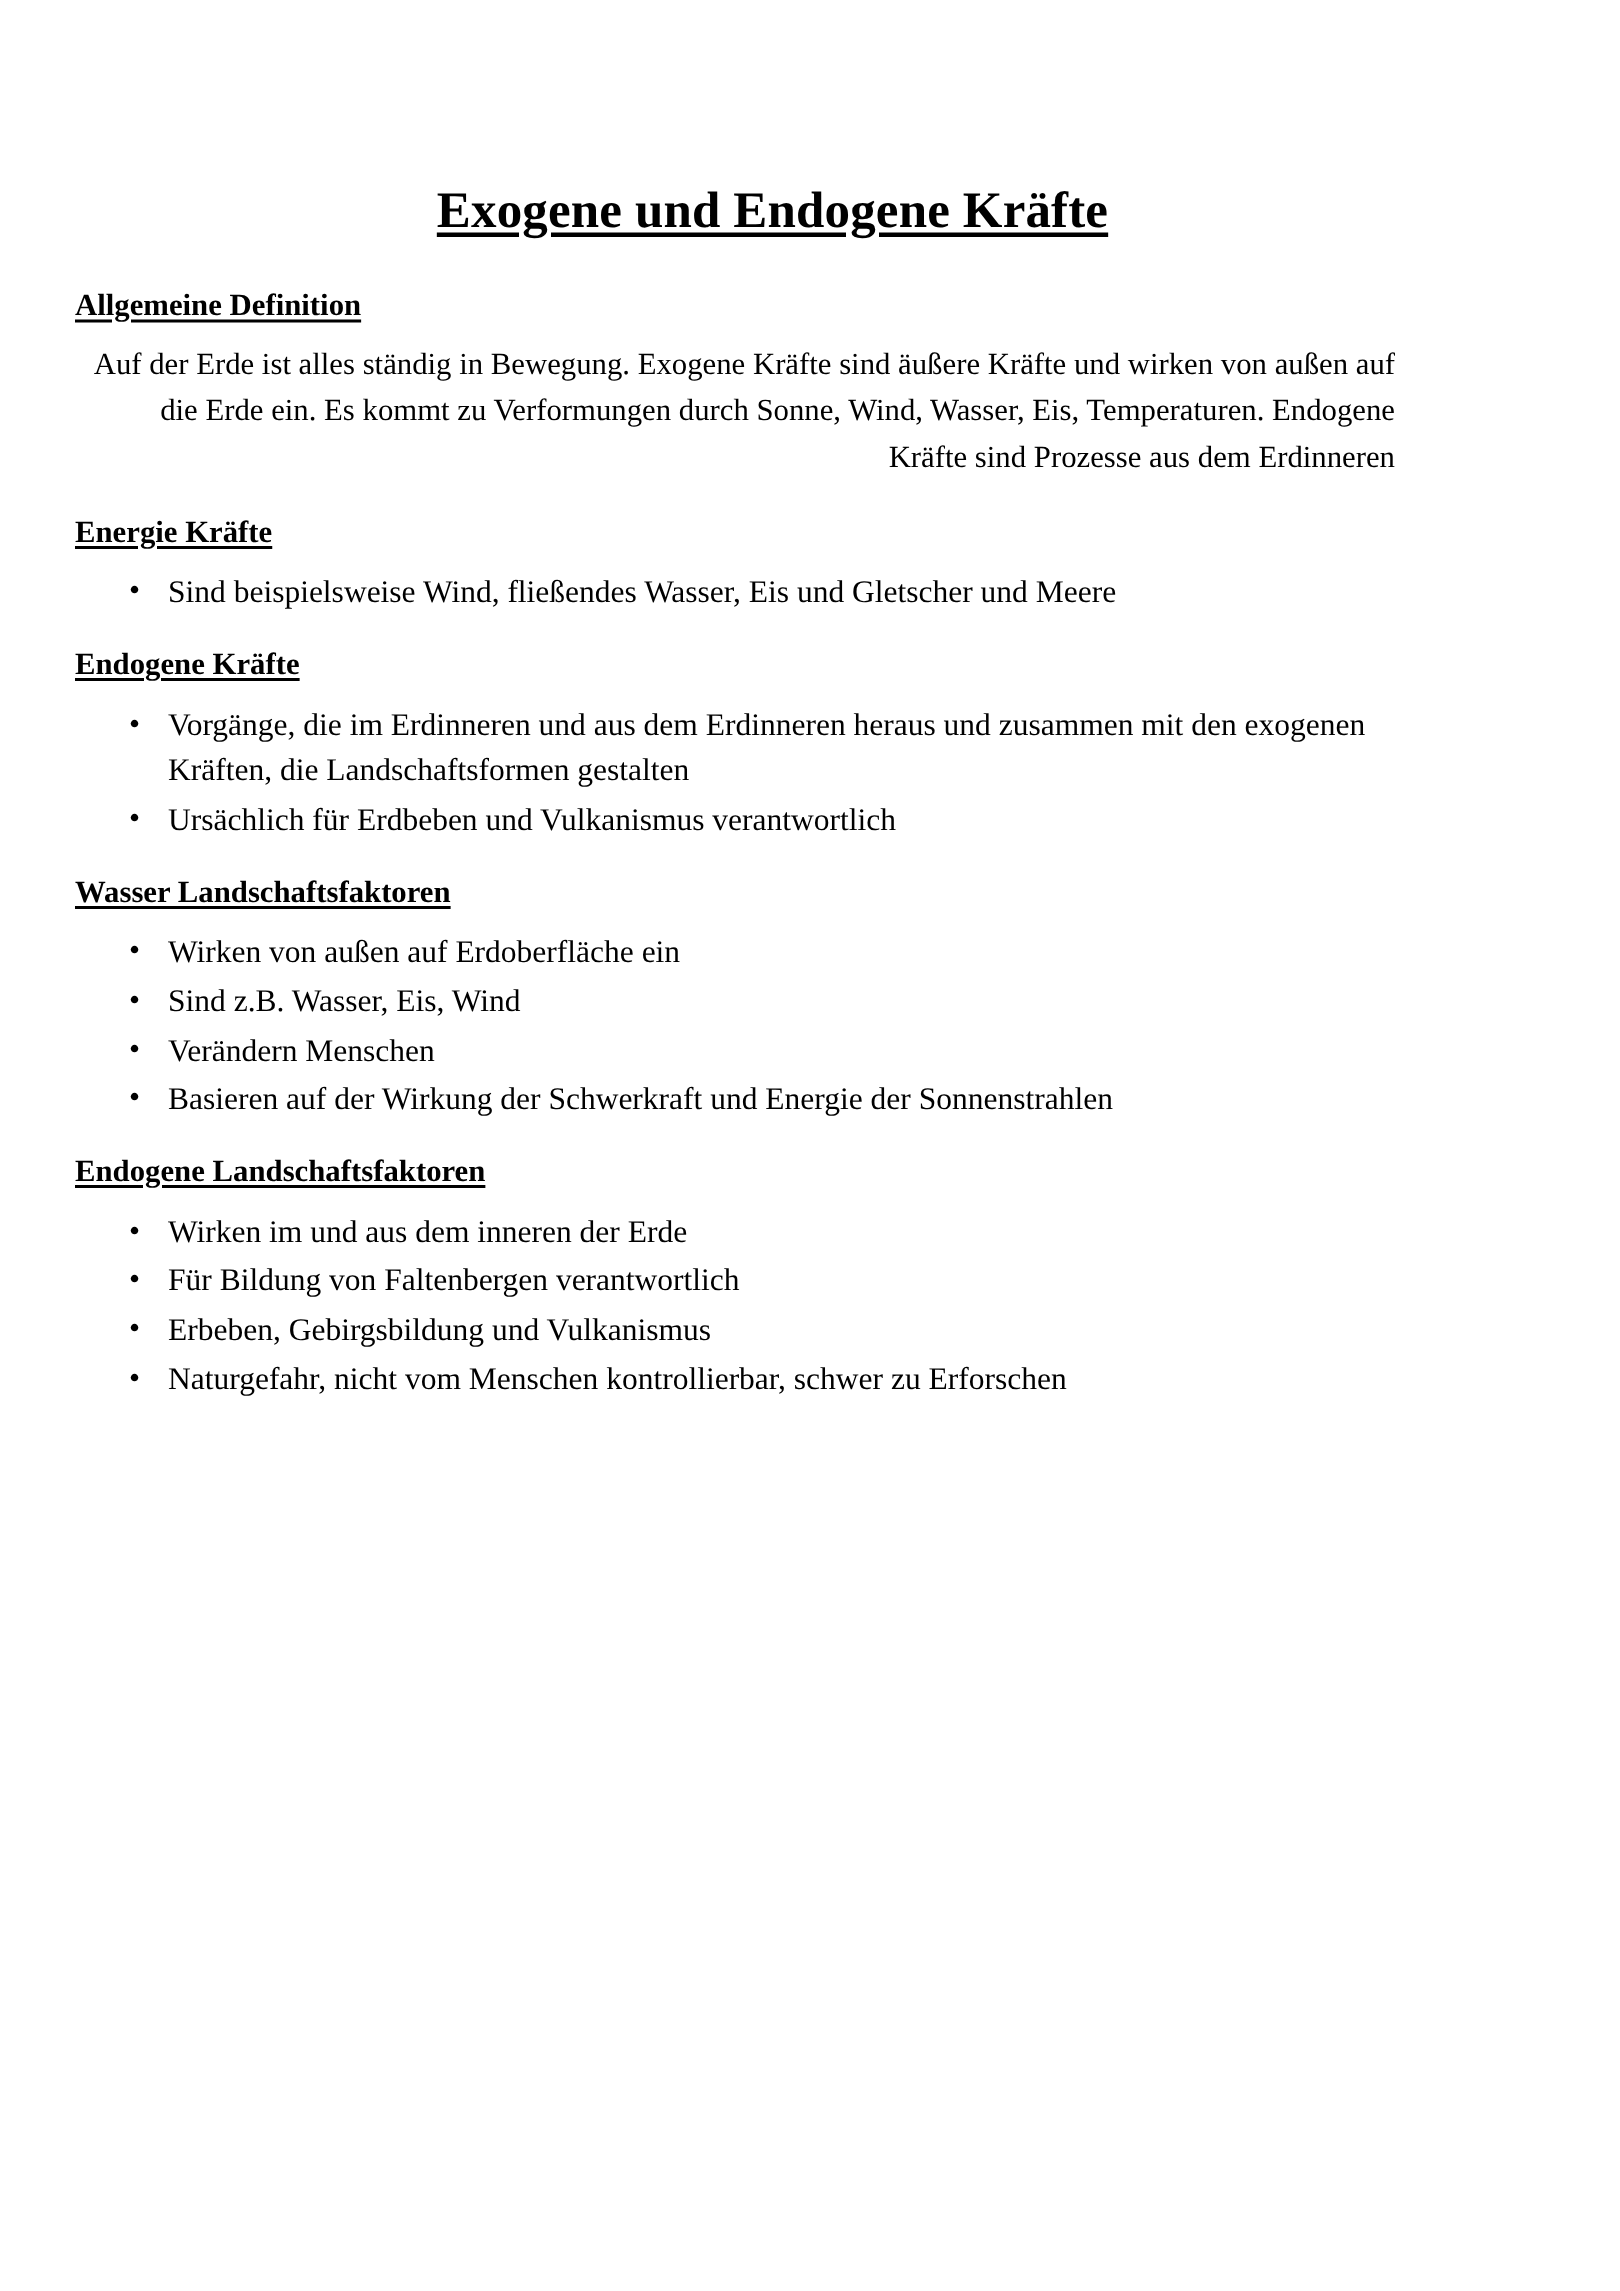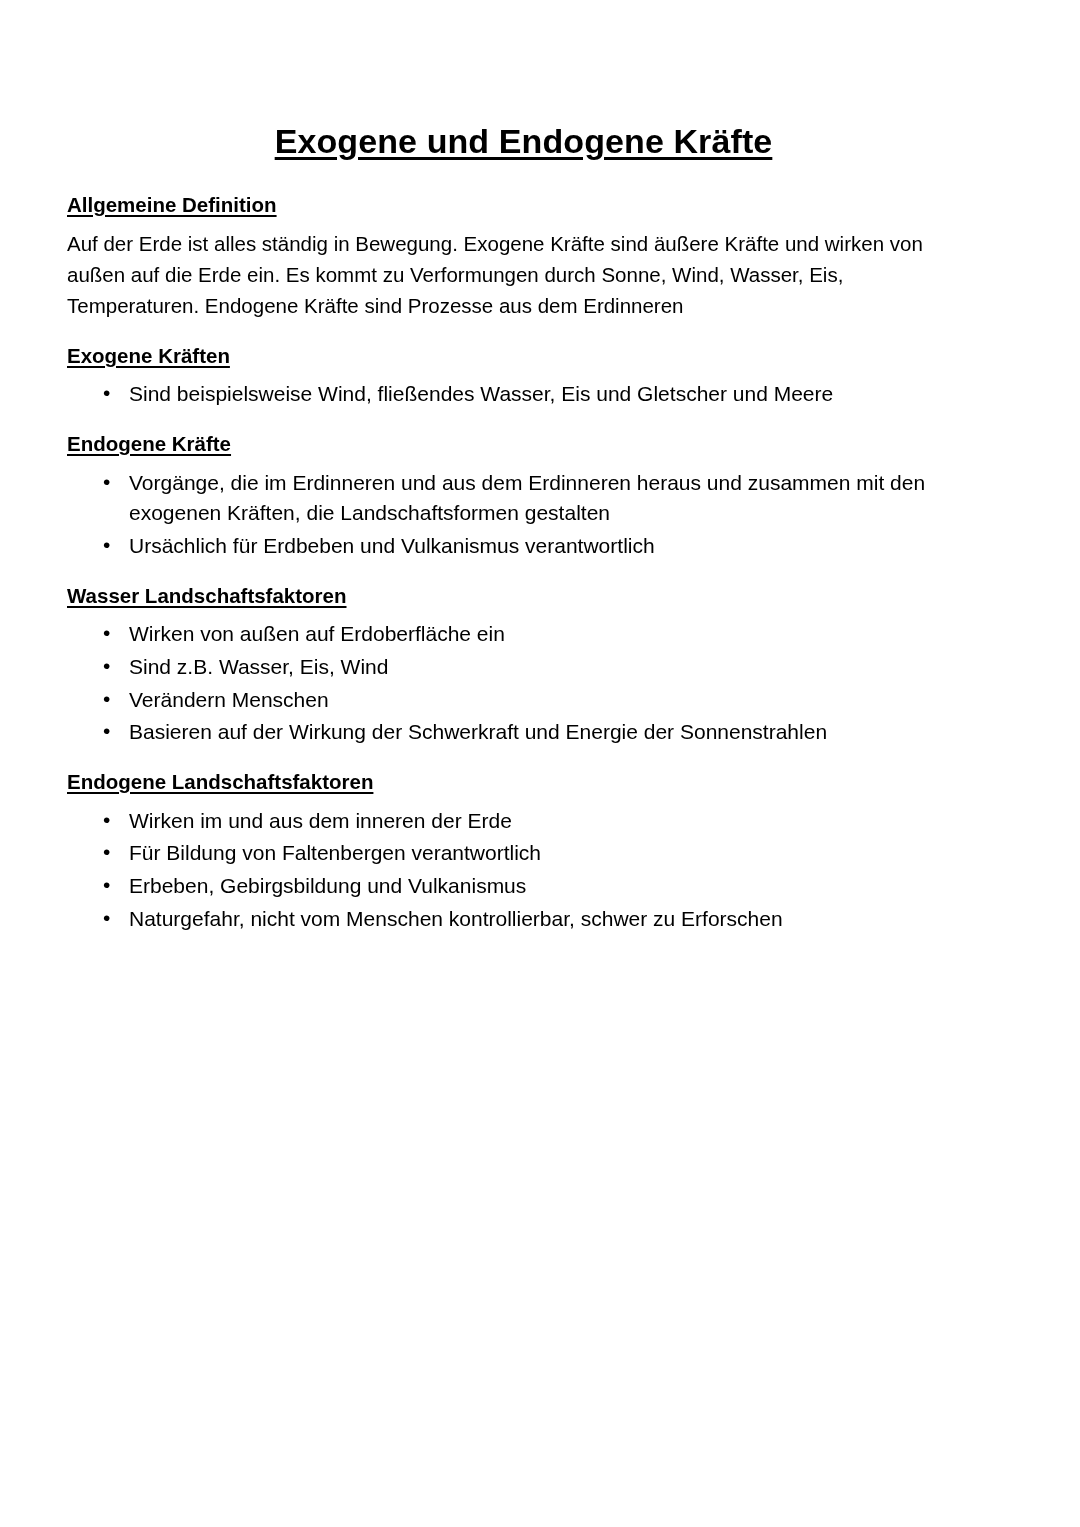--- a/index.html
+++ b/index.html
@@ -12,21 +12,22 @@
     height: 1527px;
     font-family: "Liberation Sans", sans-serif;
     color: #000000;
     -webkit-font-smoothing: antialiased;
   }
   .page {
     position: relative;
     width: 1080px;
     height: 1325px;
     box-sizing: border-box;
-    padding: 120px 100px 0 67px;
+    padding: 120px 100px 0 50px;
+    font-family: Liberation Serif, serif;
   }
   .doc-title {
     text-align: center;
     font-size: 34px;
     font-weight: bold;
     text-decoration: underline;
     text-underline-offset: 4px;
     letter-spacing: 0.1px;
     margin: 0 0 28px 0;
     line-height: 1.25;
@@ -36,21 +37,21 @@
     font-weight: bold;
     text-decoration: underline;
     text-underline-offset: 3px;
     margin: 0 0 10px 0;
     line-height: 1.35;
   }
   .para {
     font-size: 20.5px;
     line-height: 1.52;
     margin: 0 0 20px 0;
-    text-align: left;
+    text-align: right;
     max-width: 880px;
   }
   ul.bullets {
     list-style: none;
     margin: 0 0 20px 0;
     padding: 0;
   }
   ul.bullets li {
     position: relative;
     font-size: 21px;
@@ -77,21 +78,21 @@
 <div class="page">
 
   <h1 class="doc-title">Exogene und Endogene Kräfte</h1>
 
   <div class="block">
     <h2 class="section-heading">Allgemeine Definition</h2>
     <p class="para">Auf der Erde ist alles ständig in Bewegung. Exogene Kräfte sind äußere Kräfte und wirken von außen auf die Erde ein. Es kommt zu Verformungen durch Sonne, Wind, Wasser, Eis, Temperaturen. Endogene Kräfte sind Prozesse aus dem Erdinneren</p>
   </div>
 
   <div class="block">
-    <h2 class="section-heading">Exogene Kräften</h2>
+    <h2 class="section-heading">Energie Kräfte</h2>
     <ul class="bullets">
       <li>Sind beispielsweise Wind, fließendes Wasser, Eis und Gletscher und Meere</li>
     </ul>
   </div>
 
   <div class="block">
     <h2 class="section-heading">Endogene Kräfte</h2>
     <ul class="bullets">
       <li>Vorgänge, die im Erdinneren und aus dem Erdinneren heraus und zusammen mit den exogenen Kräften, die Landschaftsformen gestalten</li>
       <li>Ursächlich für Erdbeben und Vulkanismus verantwortlich</li>

